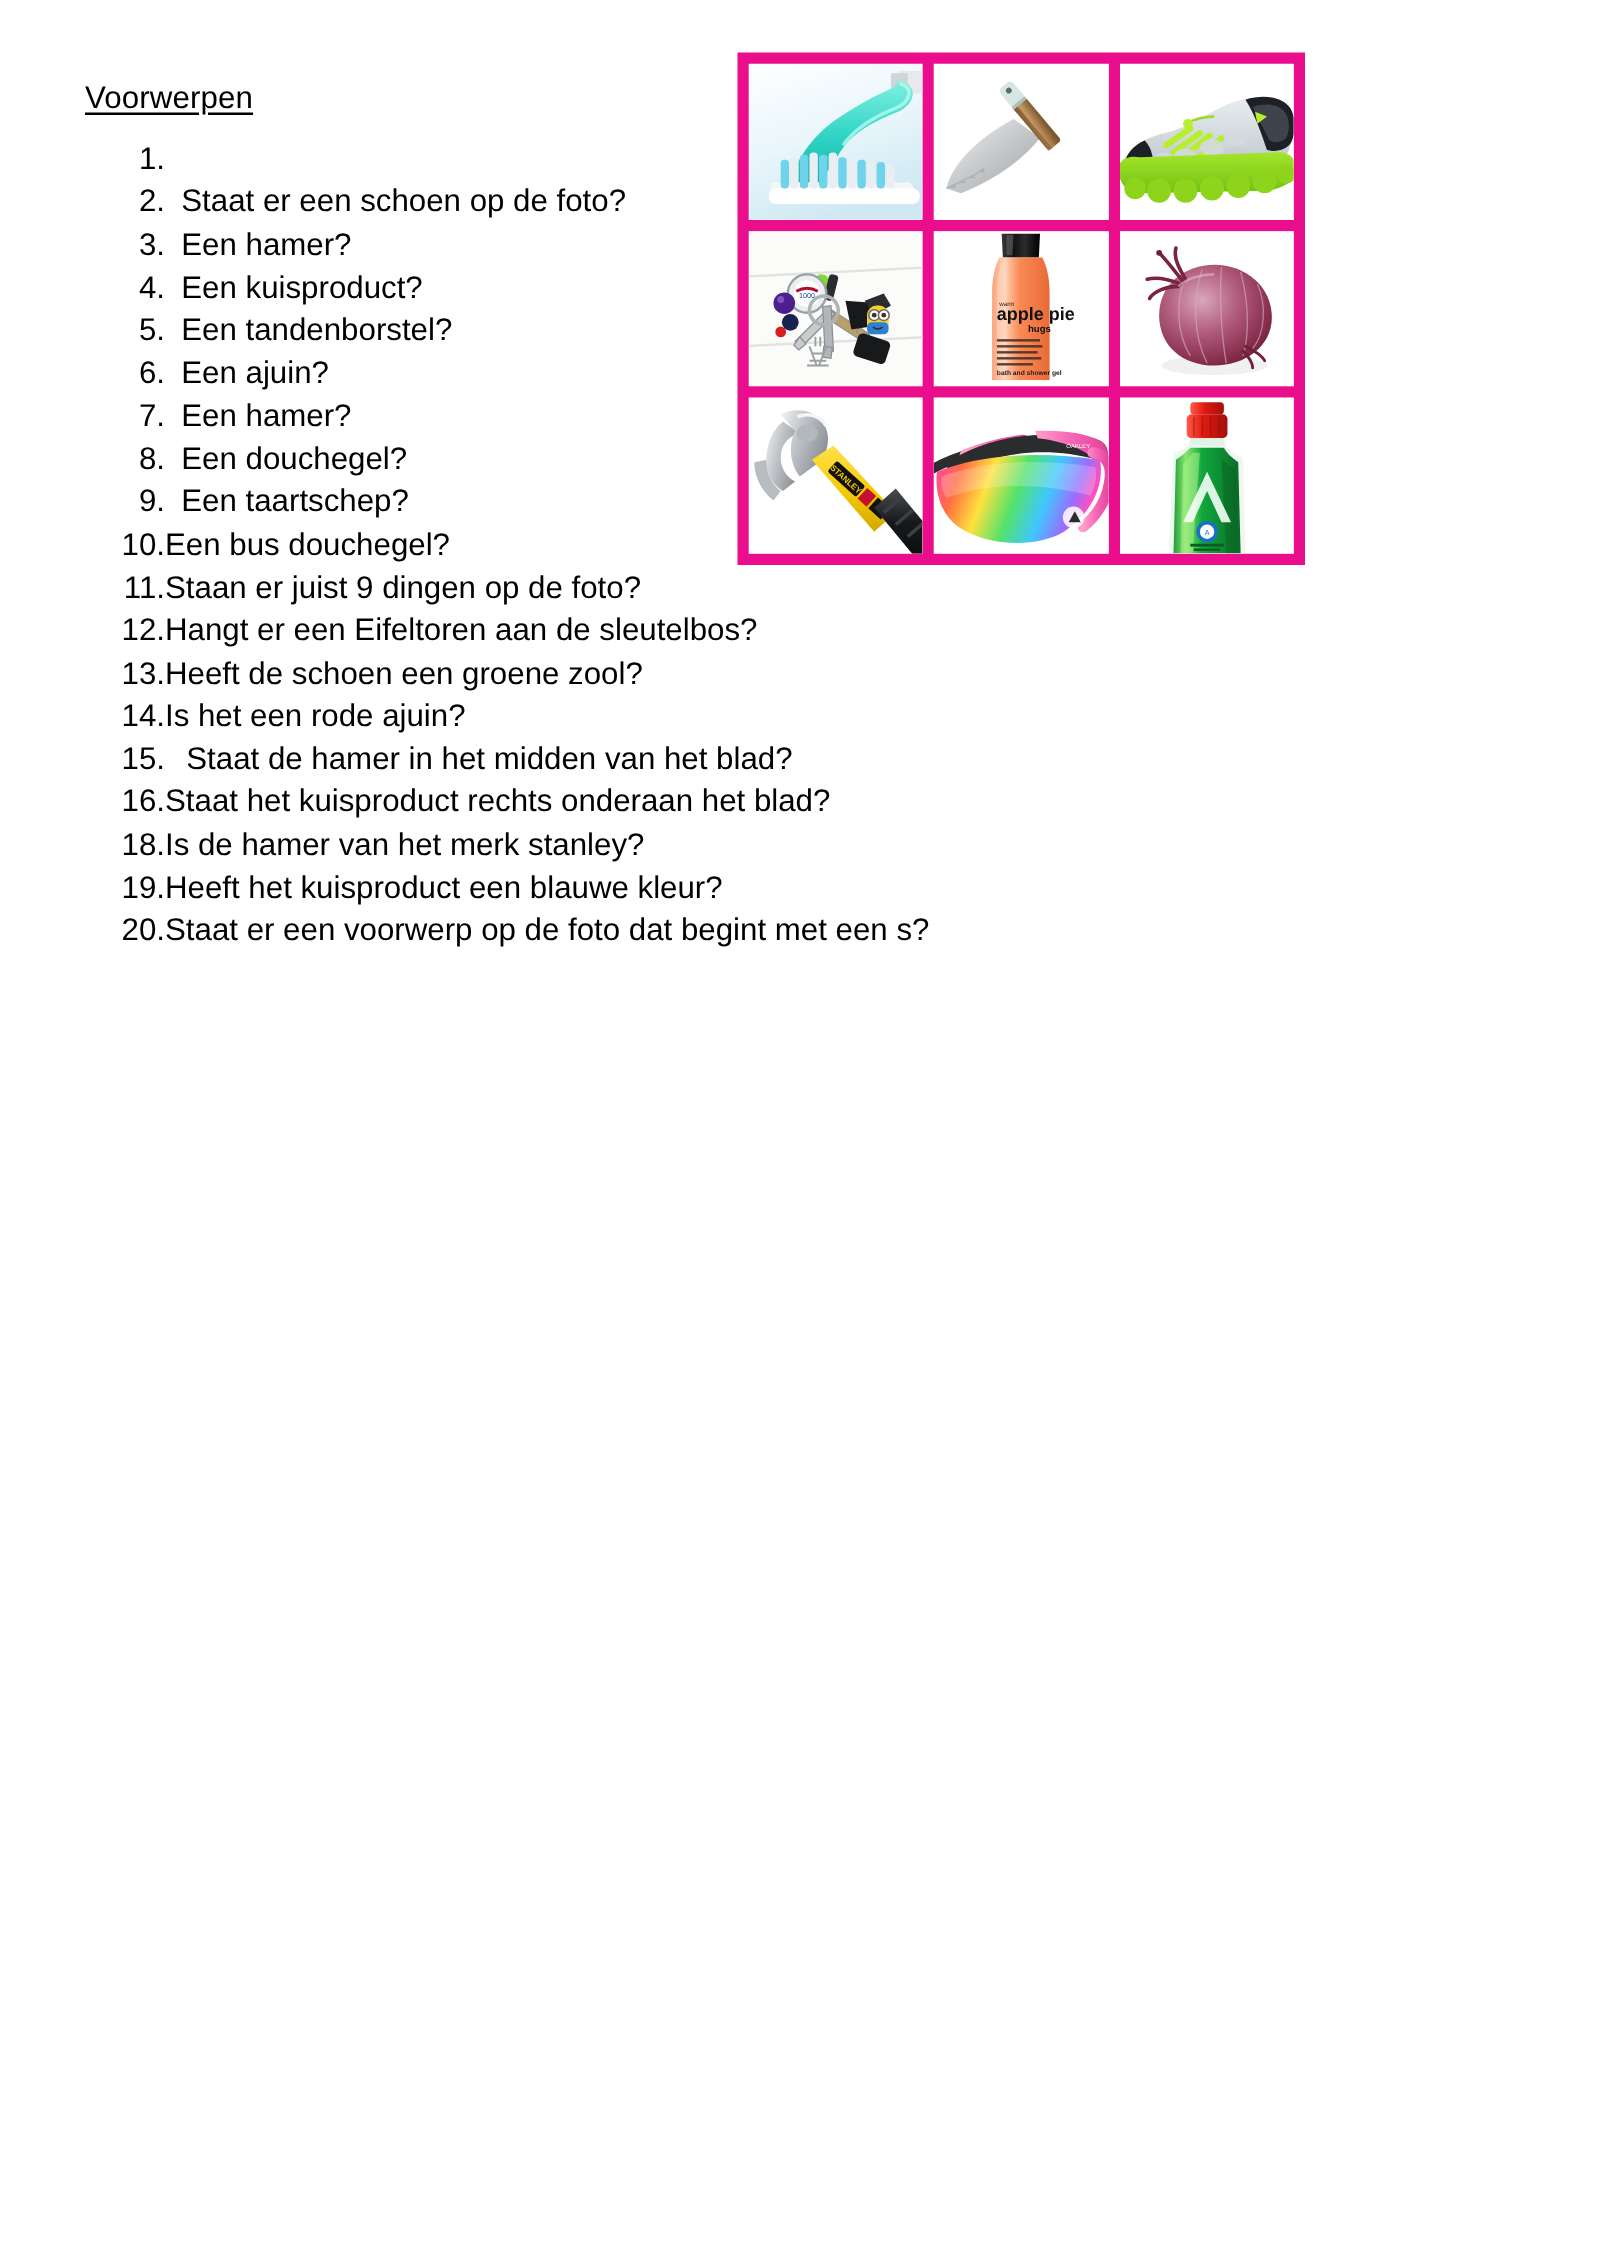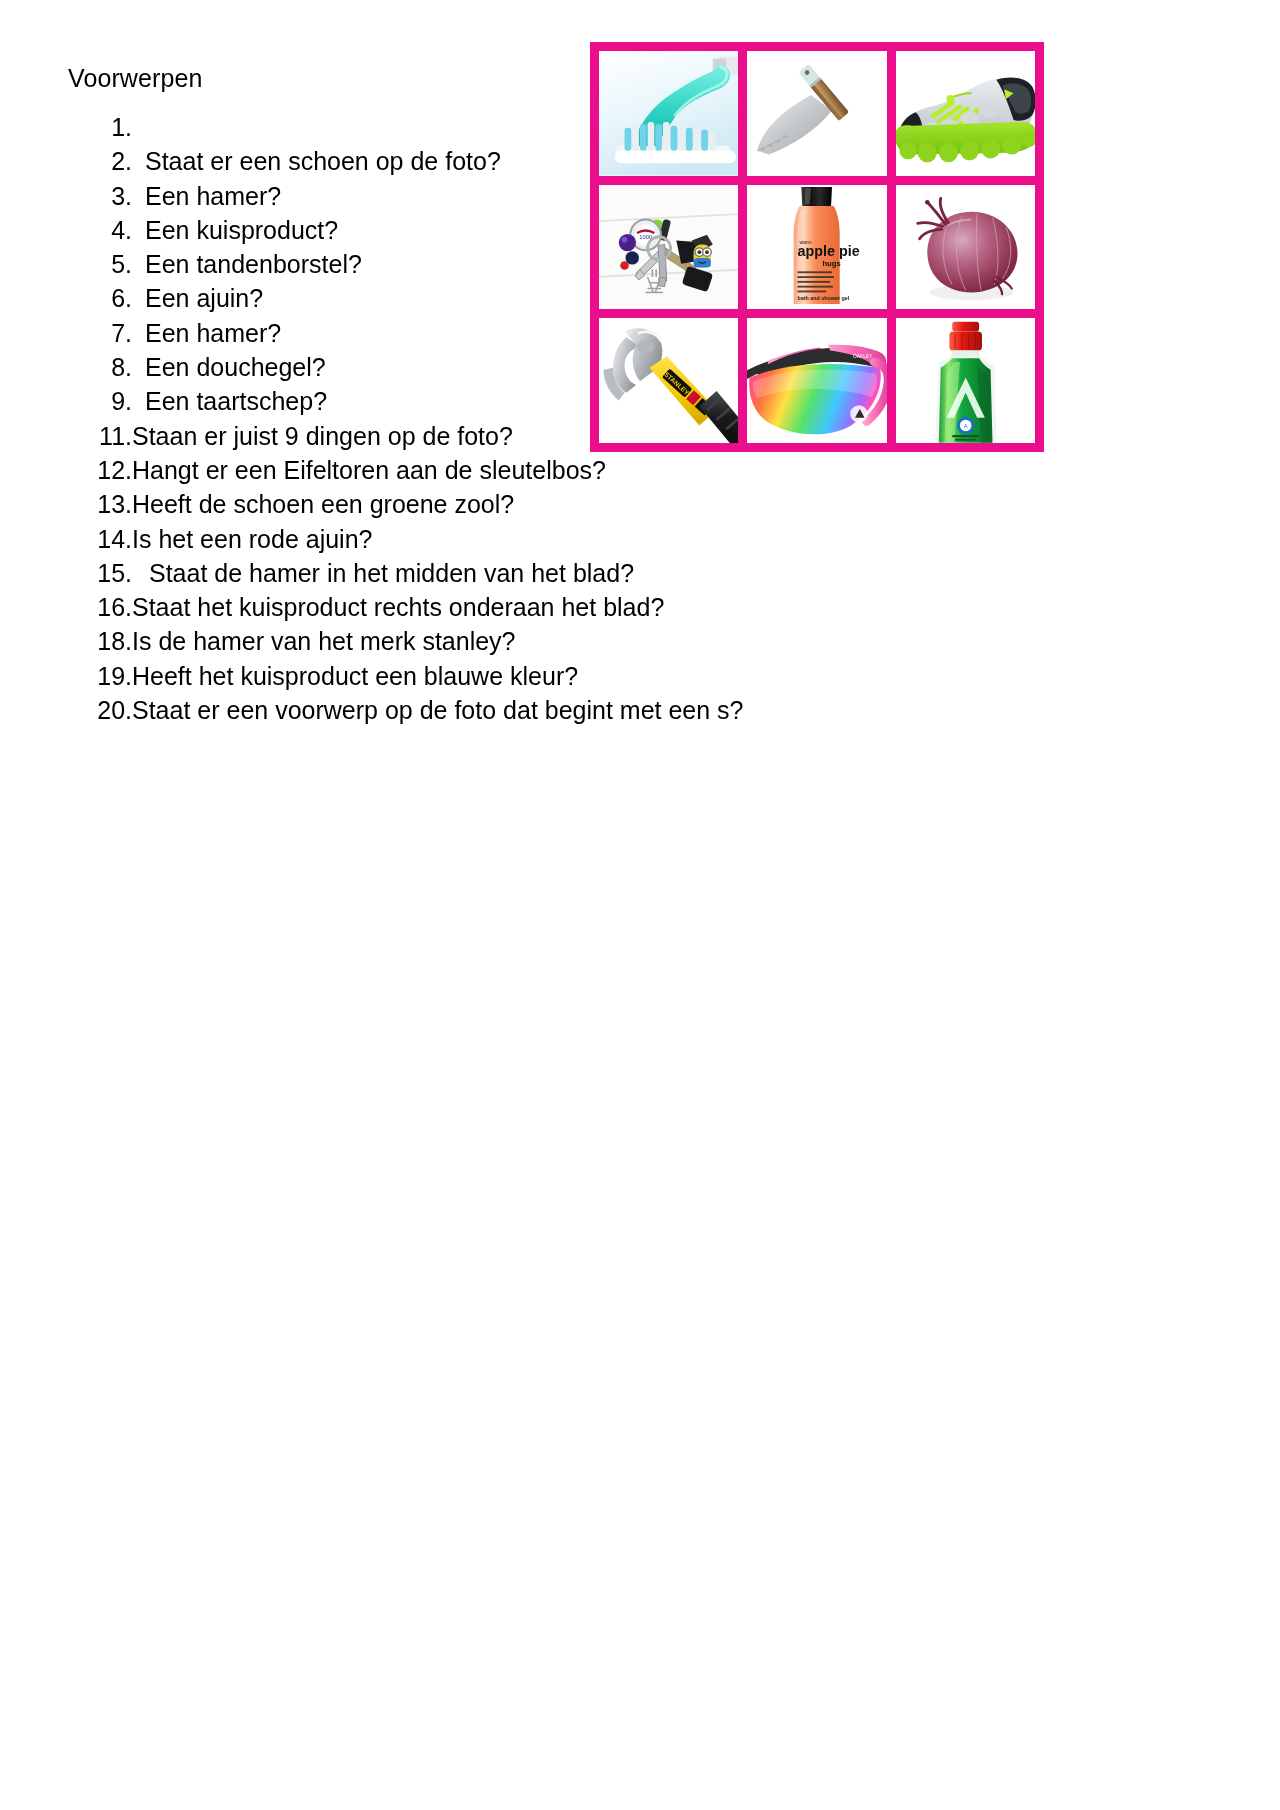--- a/index.html
+++ b/index.html
@@ -22,20 +22,21 @@
     background: #ffffff;
   }
 
   
   .doc-title {
     position: absolute;
     left: 68px;
     top: 62px;
     font-size: 25px;
     line-height: 32px;
+    text-decoration: underline;
     text-underline-offset: 4px;
     letter-spacing: 0.1px;
     white-space: nowrap;
   }
 
   
   .qlist {
     position: absolute;
     left: 96px;
     top: 110px;
@@ -128,20 +129,24 @@
       </li>
       <li class="qitem wide-gap">
         <span class="qnum">8.</span>
         <span class="qtext">Een douchegel?</span>
       </li>
       <li class="qitem wide-gap">
         <span class="qnum">9.</span>
         <span class="qtext">Een taartschep?</span>
       </li>
       <li class="qitem tight-gap">
+        <span class="qnum">10.</span>
+        <span class="qtext">Een bus douchegel?</span>
+      </li>
+      <li class="qitem tight-gap">
         <span class="qnum">11.</span>
         <span class="qtext">Staan er juist 9 dingen op de foto?</span>
       </li>
       <li class="qitem tight-gap">
         <span class="qnum">12.</span>
         <span class="qtext">Hangt er een Eifeltoren aan de sleutelbos?</span>
       </li>
       <li class="qitem tight-gap">
         <span class="qnum">13.</span>
         <span class="qtext">Heeft de schoen een groene zool?</span>

